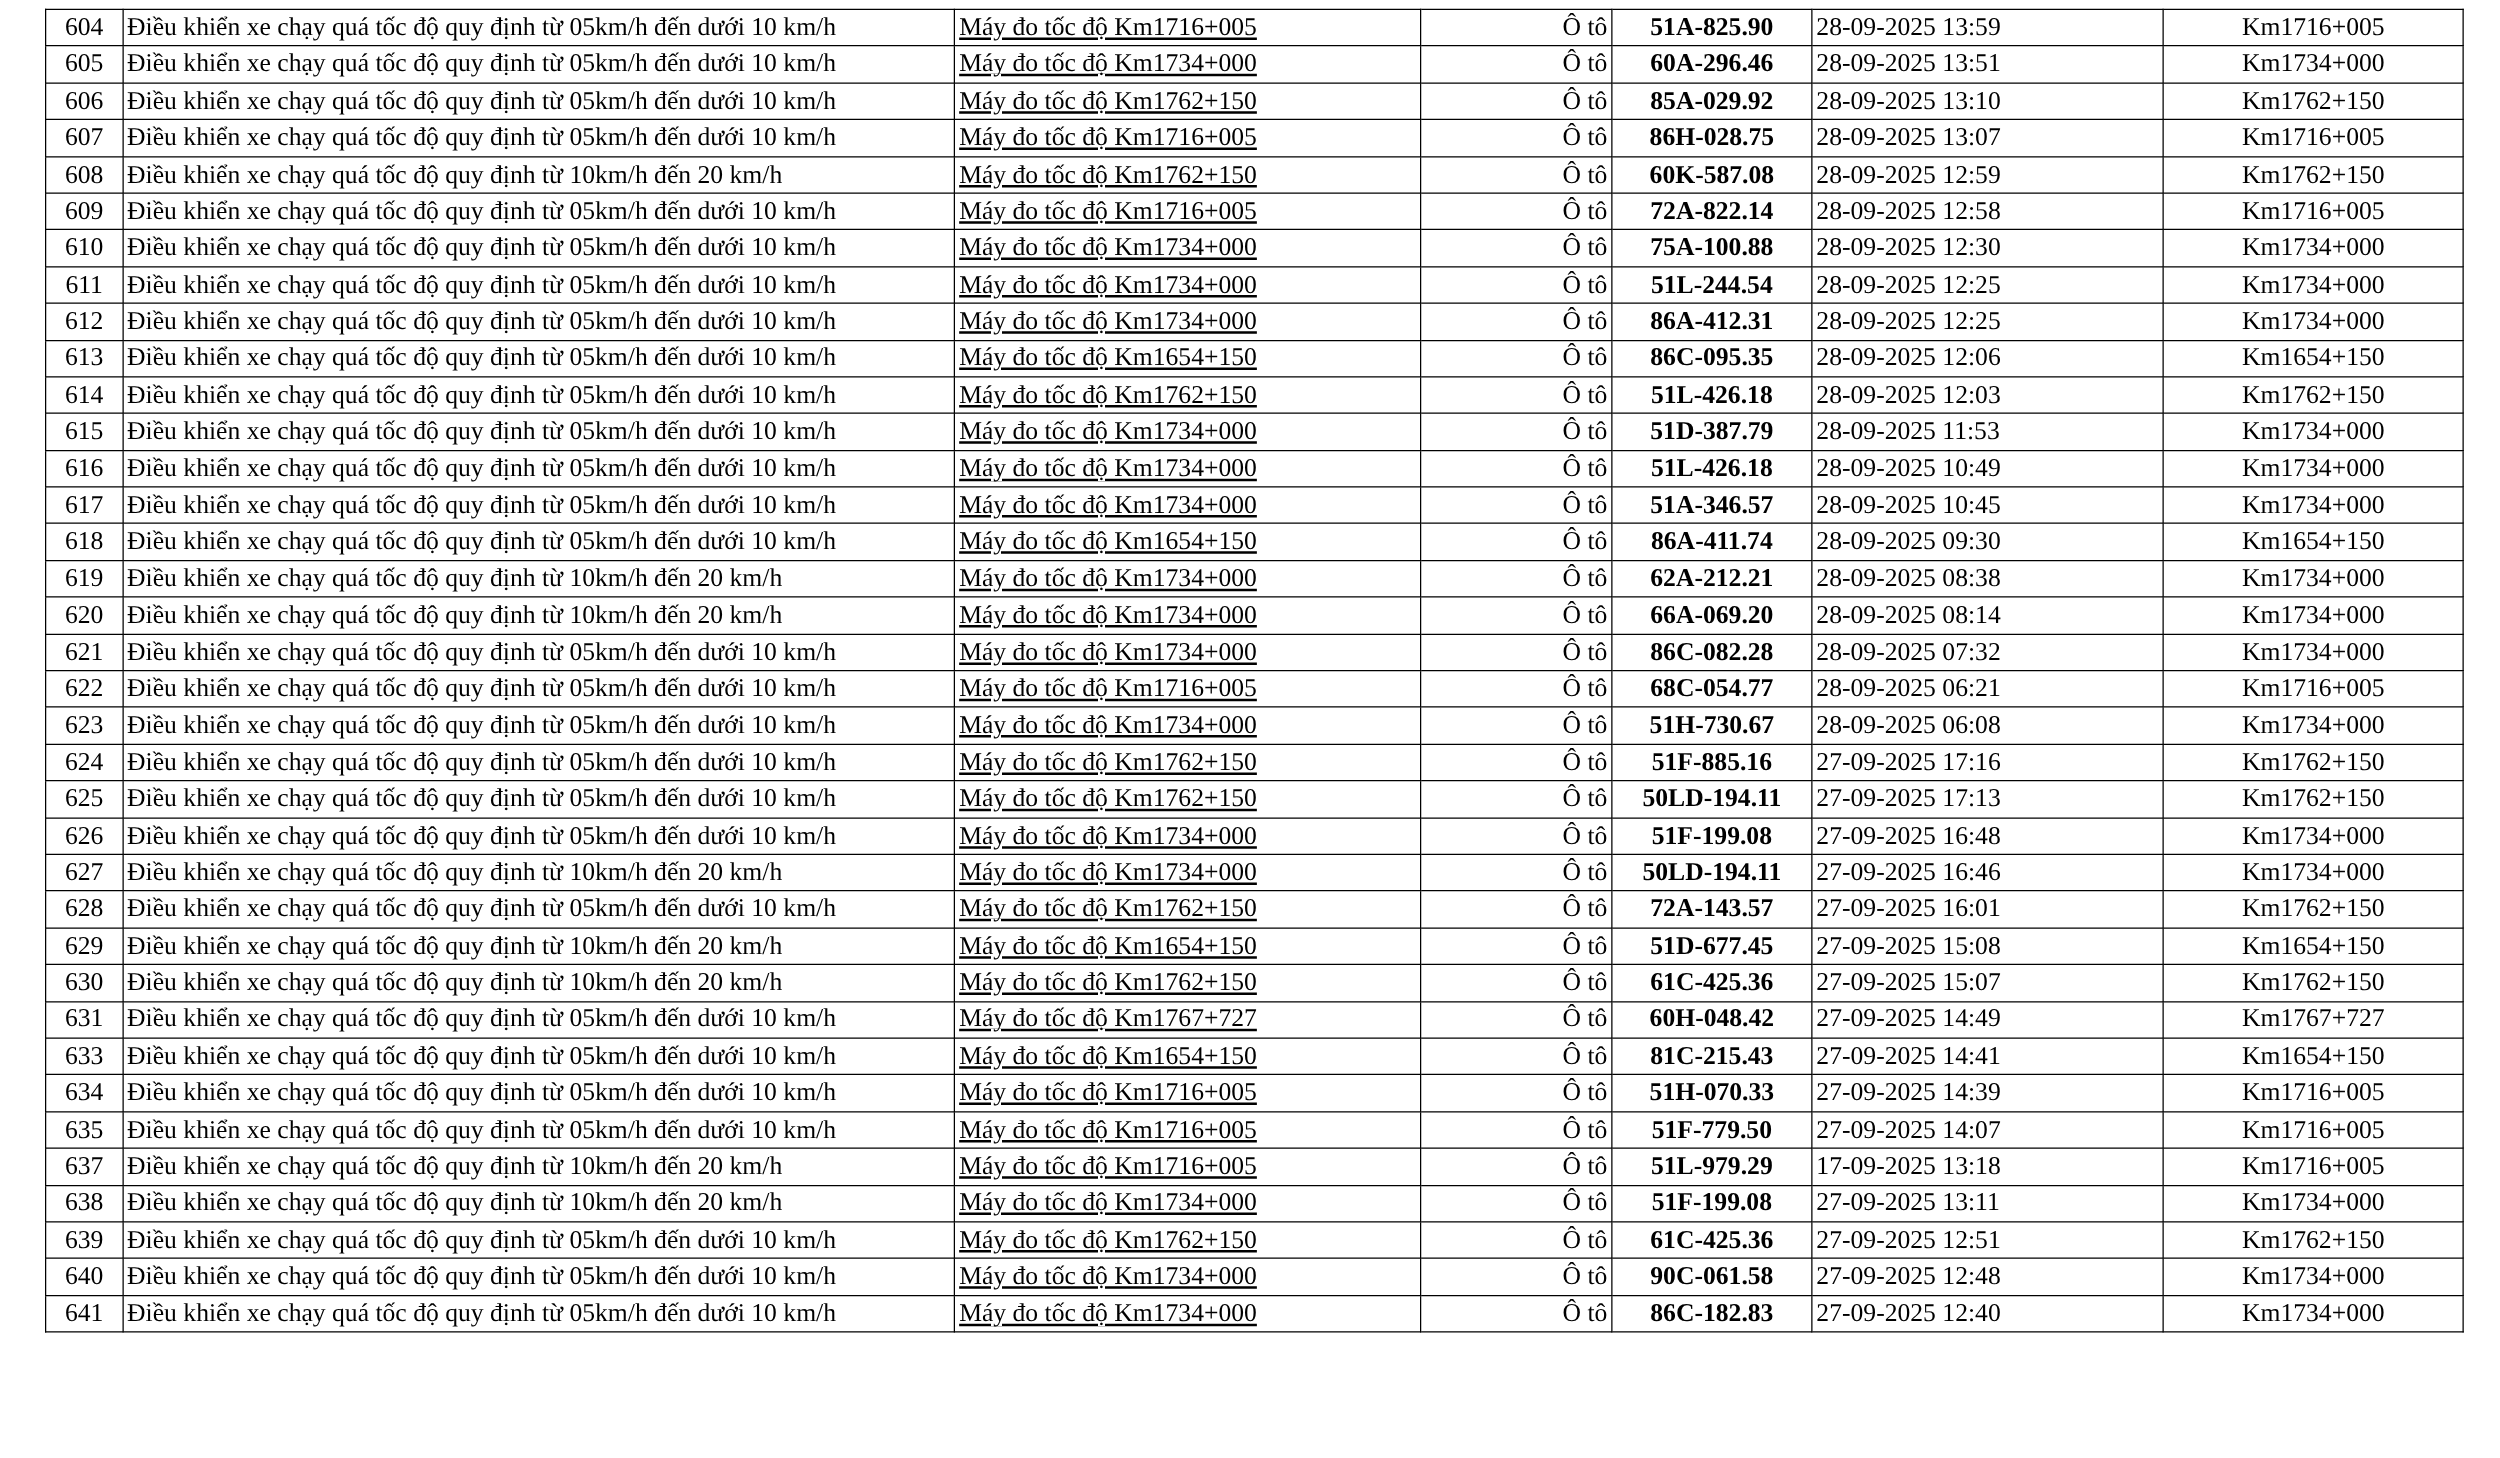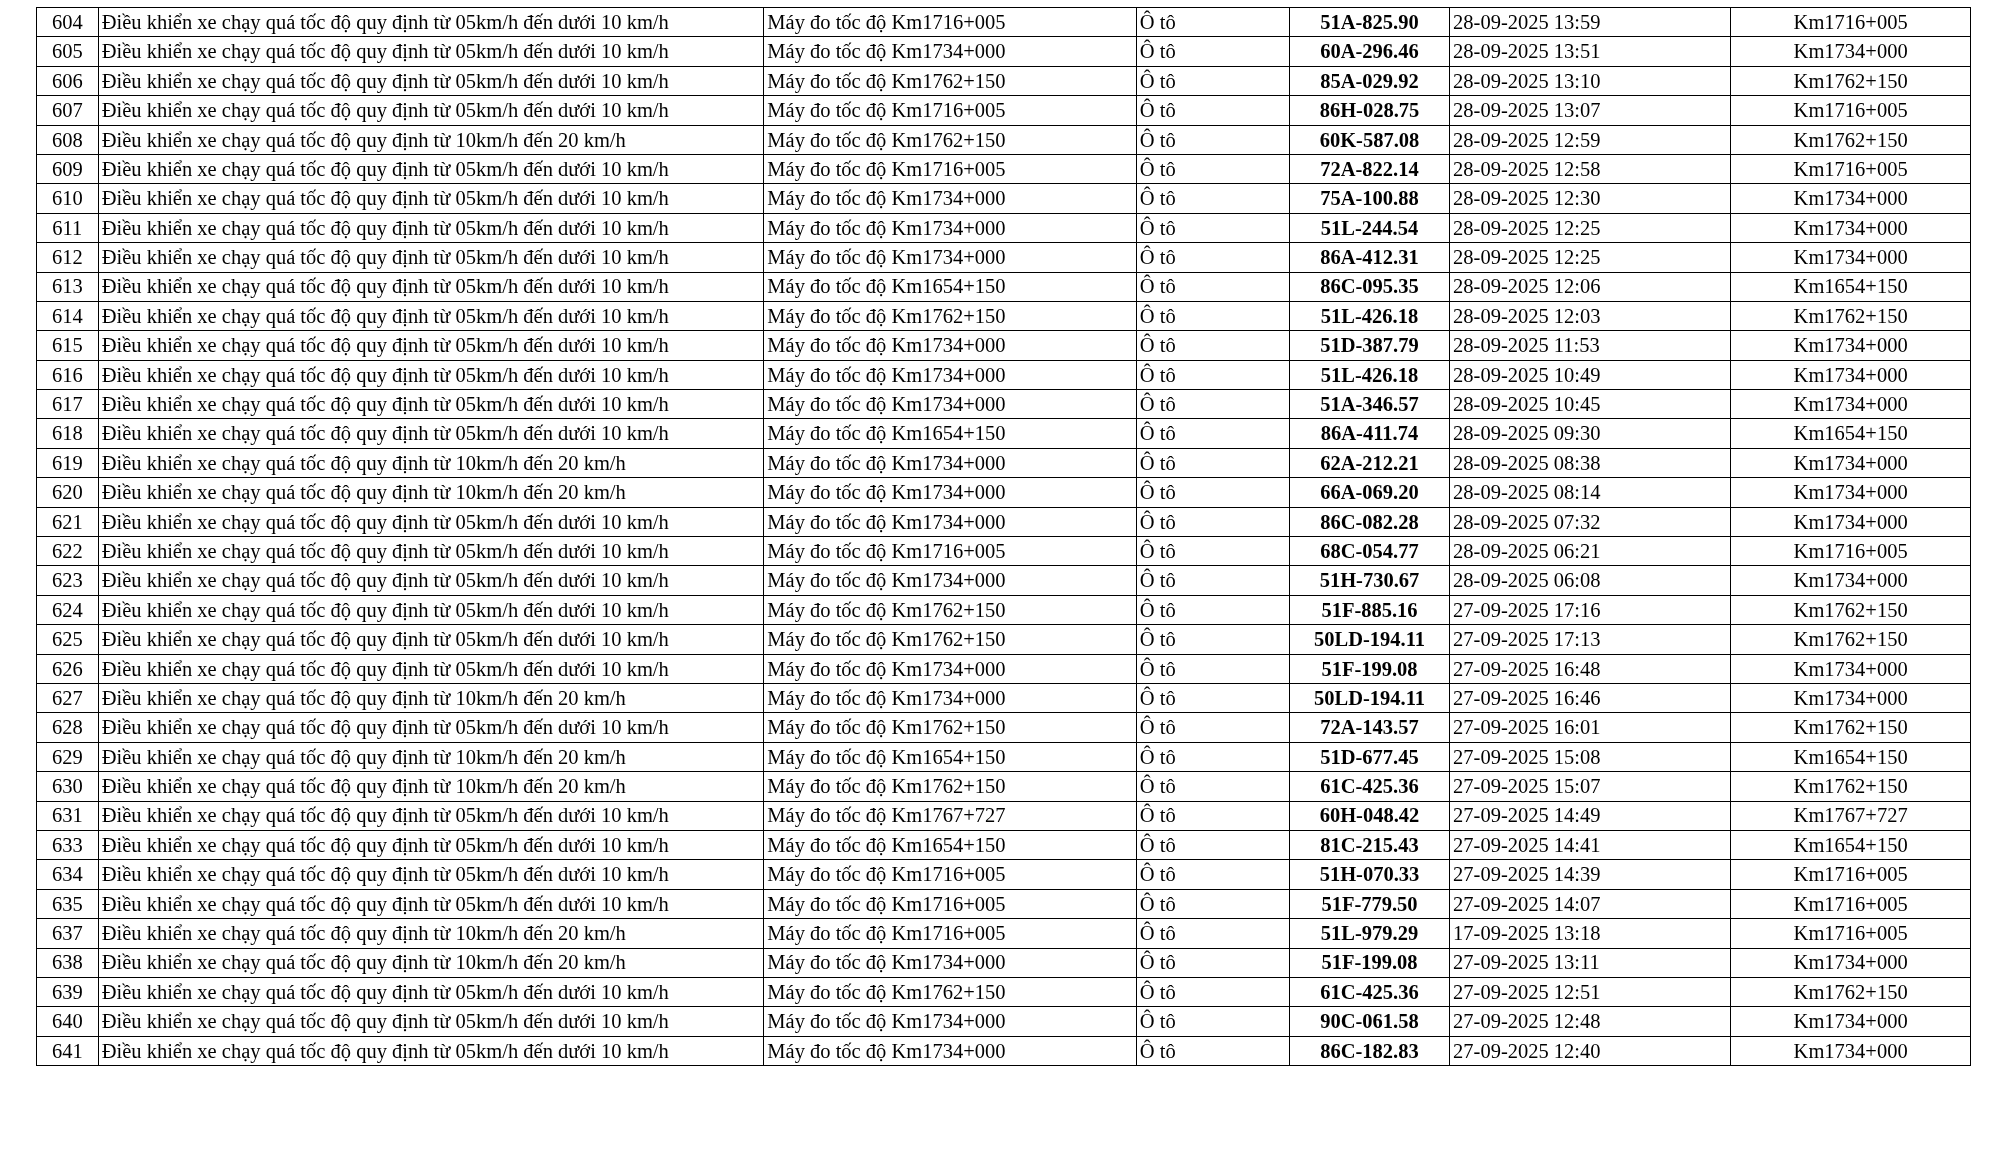--- a/index.html
+++ b/index.html
@@ -53,23 +53,24 @@
     text-align: center;
     padding-right: 6px;
   }
   td.hanhvi {
     text-align: left;
     padding-left: 7px;
   }
   td.thietbi {
     text-align: left;
     padding-left: 7px;
+    text-decoration: underline;
   }
   td.loaixe {
-    text-align: left;
+    text-align: right;
   }
   td.biensoxe {
     text-align: center;
     font-weight: bold;
     padding-left: 8px;
   }
   td.thoigian {
     text-align: left;
     padding-left: 7px;
   }

